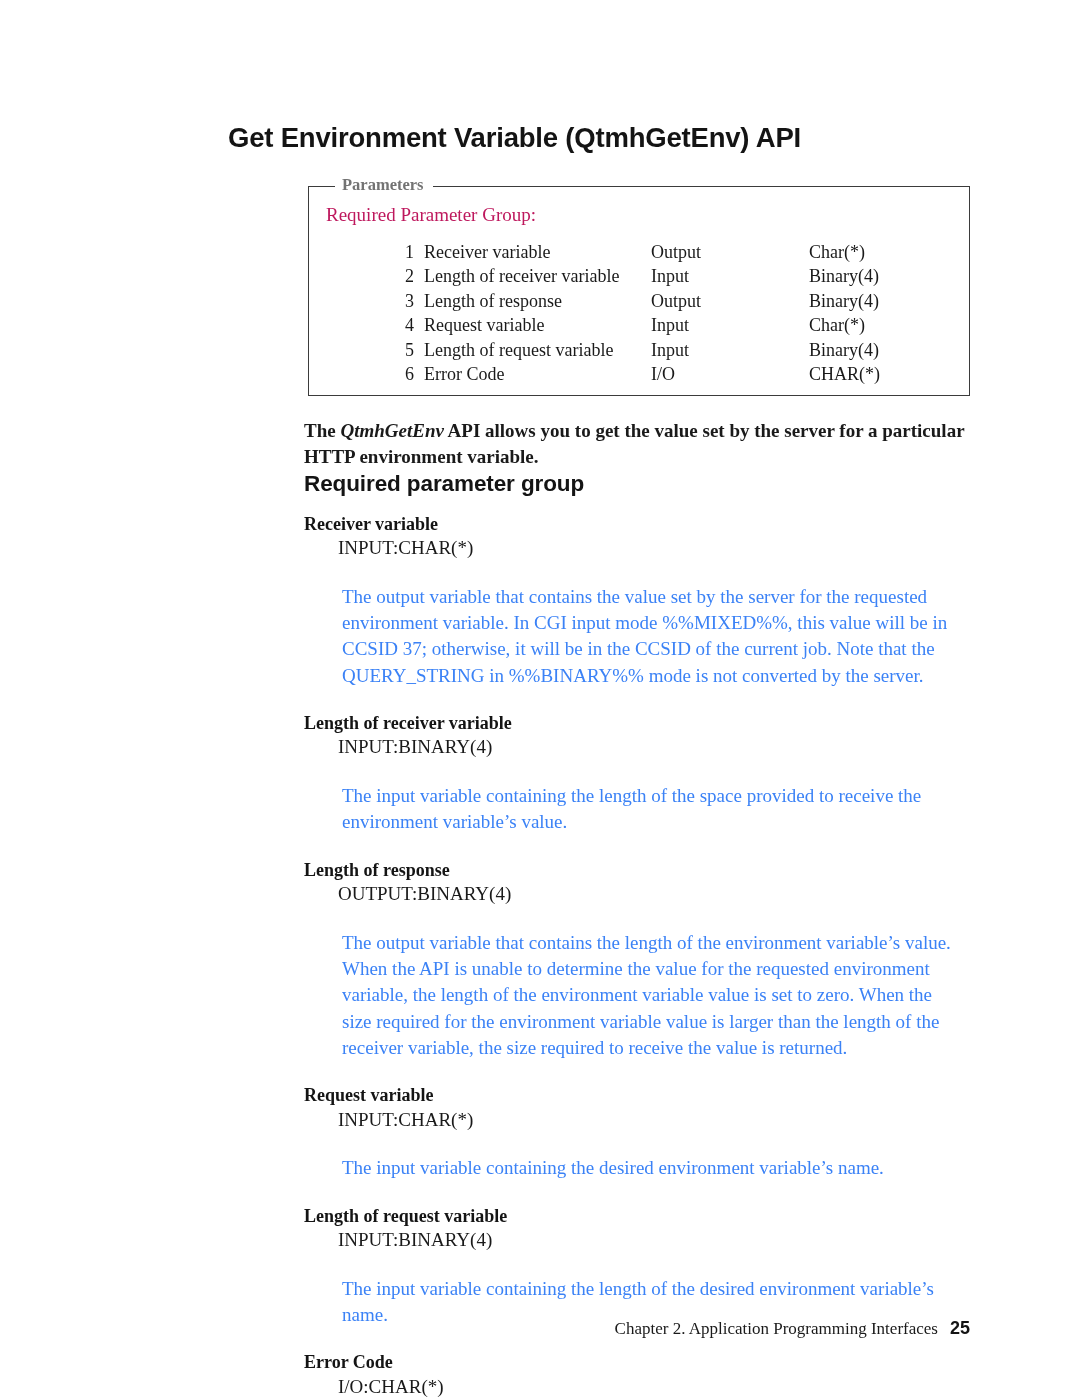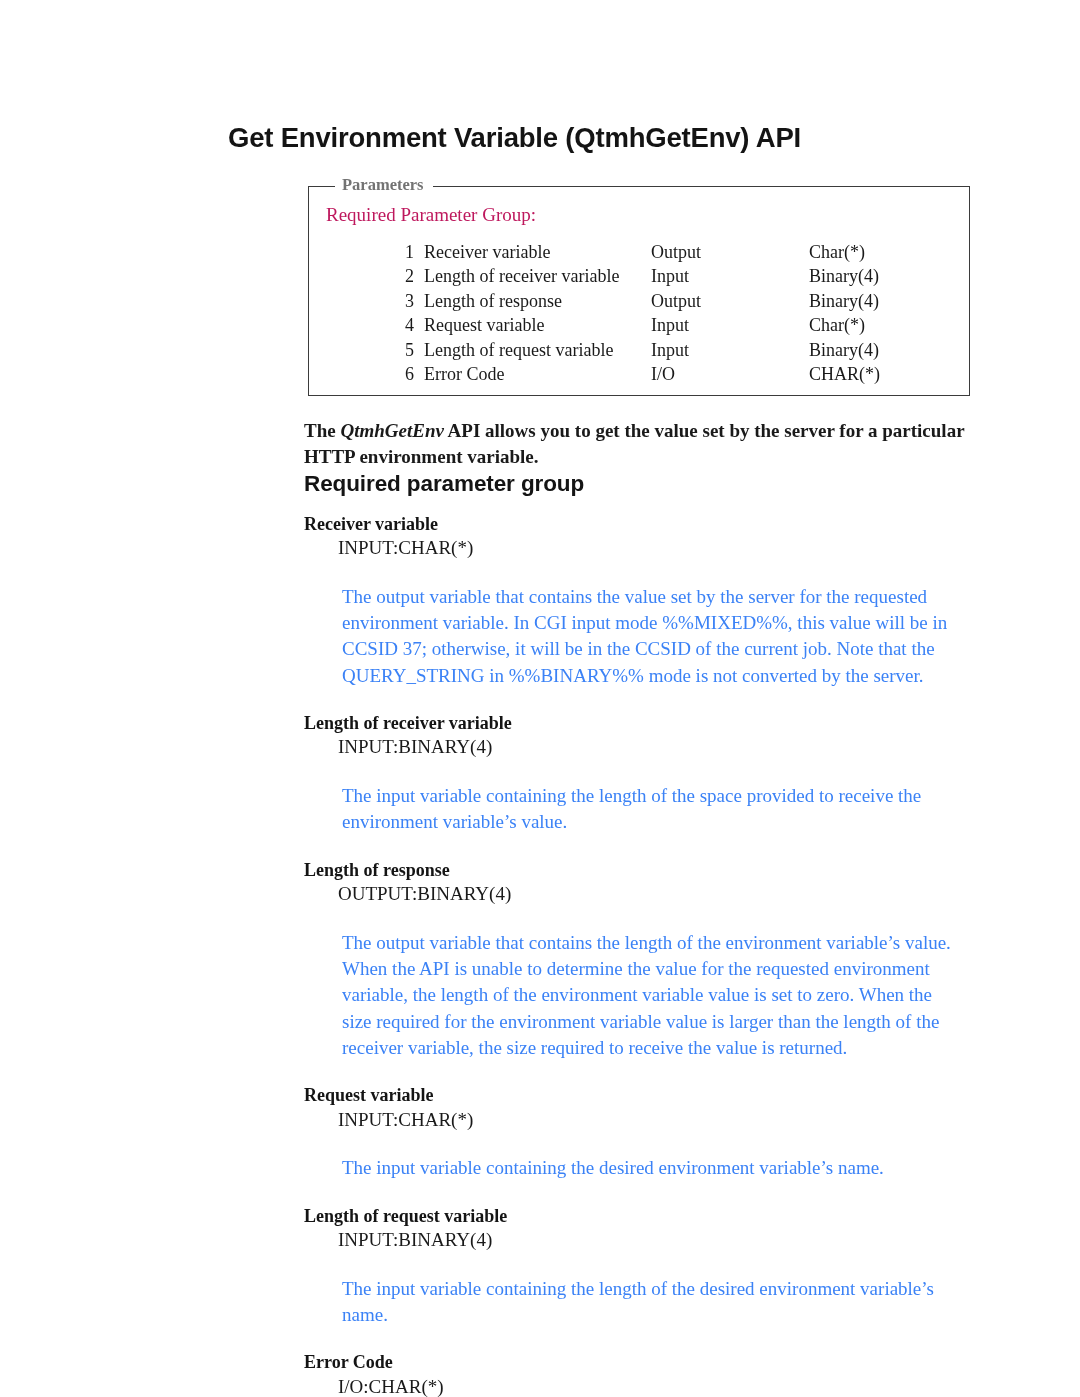--- a/index.html
+++ b/index.html
@@ -244,14 +244,17 @@
           <p class="term-body">The input variable containing the length of the desired environment variable’s name.</p>
         </div>
         <div class="entry">
           <p class="term">Error Code</p>
           <p class="term-def">I/O:CHAR(*)</p>
         </div>
       </div>
 
   </div>
 
+  <div class="footer">
+    <span>Chapter 2. Application Programming Interfaces</span><span class="page-num">25</span>
+  </div>
 
 </div>
 
 </body></html>

